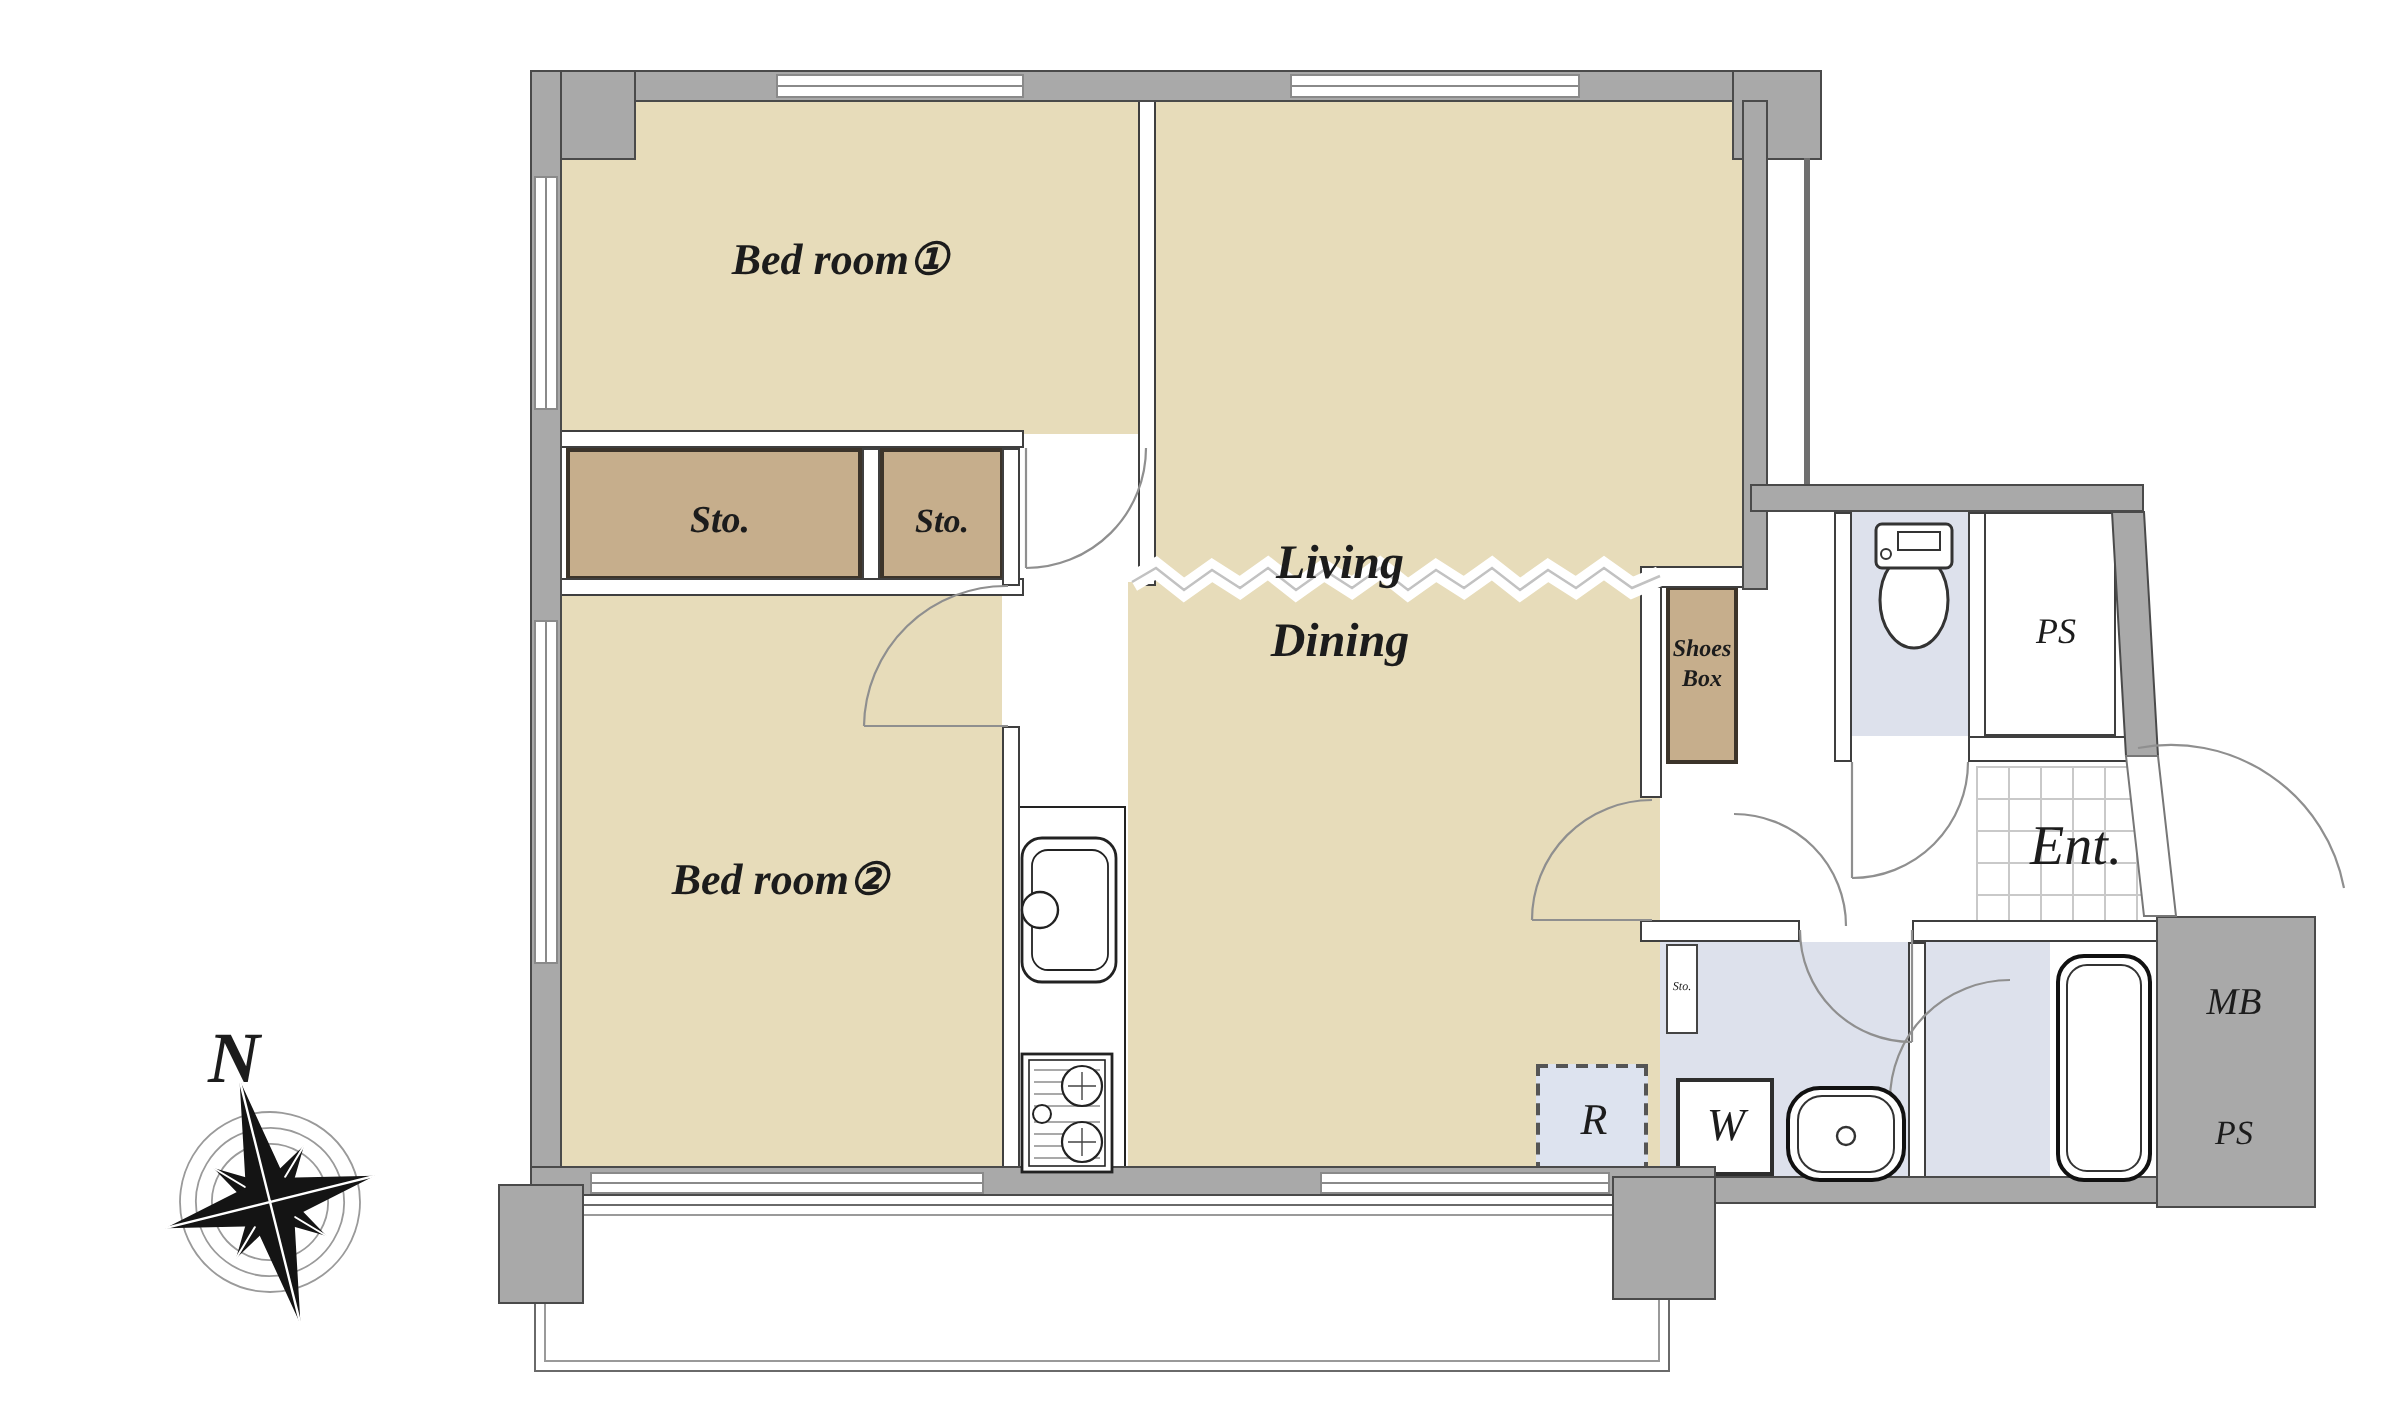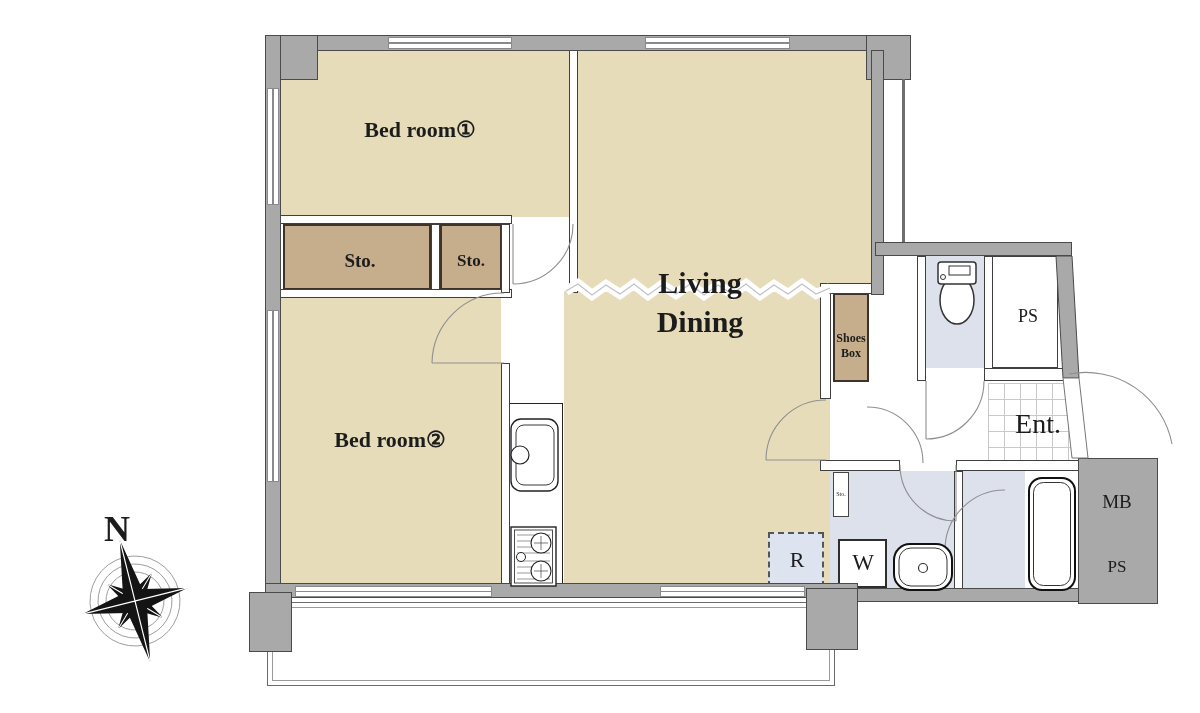--- a/index.html
+++ b/index.html
@@ -11,21 +11,21 @@
   .brown{background:#c6ae8c;border:2px solid #3c342a;}
   .wet{background:#dde1ec;}
   .white-area{background:#ffffff;z-index:5;}
   .wall{background:#a9a9a9;border:1px solid #4a4a4a;z-index:30;}
   .wline{background:#6f6f6f;z-index:30;}
   .twall{background:#ffffff;border:1.3px solid #3f3f3f;z-index:22;}
   .win{background:#ffffff;border:1px solid #8a8a8a;z-index:35;}
   .winH{background-image:linear-gradient(to bottom,transparent 44%,#8a8a8a 44%,#8a8a8a 56%,transparent 56%);}
   .winV{background-image:linear-gradient(to right,transparent 44%,#8a8a8a 44%,#8a8a8a 56%,transparent 56%);}
   .box{background:#ffffff;border:2px solid #2e2e2e;z-index:24;}
-  .label{position:absolute;color:#1c1c1c;transform:translate(-50%,-50%);
+  .label{position:absolute;font-style:italic;color:#1c1c1c;transform:translate(-50%,-50%);
          white-space:nowrap;text-align:center;z-index:60;}
   .balcony{background:#ffffff;border:1.6px solid #6a6a6a;z-index:6;}
   .balcony-inner{position:absolute;left:4px;top:4px;right:4px;bottom:4px;border:1px solid #9a9a9a;}
   .counter{background:#ffffff;border:1.5px solid #222222;z-index:15;}
   .ent-tile{background-color:#ffffff;z-index:12;
     background-image:repeating-linear-gradient(to right,#c9c9c9 0 1px,transparent 1px 16px),
                      repeating-linear-gradient(to bottom,#c9c9c9 0 1px,transparent 1px 16px);
     clip-path:polygon(0 0,76px 0,97px 100%,0 100%);}
   .rbox{background:#dde3ef;border:2px dashed #555555;z-index:24;}
   svg.overlay{position:absolute;left:0;top:0;z-index:50;pointer-events:none;}
@@ -157,27 +157,27 @@
       <circle r="29" fill="none" stroke="#9a9a9a" stroke-width="0.9"></circle>
       <path d="M0,-33 L7,-7 L33,0 L7,7 L0,33 L-7,7 L-33,0 L-7,-7 Z" transform="rotate(45)" fill="#141414"></path>
       <path d="M0,-33 L0,33 M-33,0 L33,0" transform="rotate(45)" stroke="#ffffff" stroke-width="1"></path>
       <path d="M0,-63 L10,-10 L54,0 L10,10 L0,63 L-10,10 L-54,0 L-10,-10 Z" fill="#141414"></path>
       <path d="M0,-63 L0,63 M-54,0 L54,0" stroke="#ffffff" stroke-width="1.2"></path>
     </g>
   </svg>
 
   <div class="label" style="left:420px;top:130px;font-size:22px;font-weight:600">Bed room①</div>
   <div class="label" style="left:390px;top:440px;font-size:22px;font-weight:600">Bed room②</div>
-  <div class="label" style="left:700px;top:302px;font-size:30px;font-weight:600;line-height:39px">
+  <div class="label" style="left:670px;top:302px;font-size:24px;font-weight:600;line-height:39px">
     <div>Living</div>
     <div>Dining</div>
   </div>
   <div class="label" style="left:360px;top:261px;font-size:19px;font-weight:600">Sto.</div>
   <div class="label" style="left:471px;top:261px;font-size:17px;font-weight:600">Sto.</div>
-  <div class="label" style="left:851px;top:346px;font-size:12px;font-weight:600;line-height:15px">
+  <div class="label" style="left:851px;top:332px;font-size:12px;font-weight:600;line-height:15px">
     <div>Shoes</div>
     <div>Box</div>
   </div>
   <div class="label" style="left:1028px;top:316px;font-size:18px">PS</div>
   <div class="label" style="left:1038px;top:424px;font-size:28px">Ent.</div>
   <div class="label" style="left:1117px;top:502px;font-size:19px">MB</div>
   <div class="label" style="left:1117px;top:567px;font-size:17px">PS</div>
   <div class="label" style="left:797px;top:560px;font-size:22px">R</div>
   <div class="label" style="left:863px;top:563px;font-size:23px">W</div>
   <div class="label" style="left:841px;top:494px;font-size:6px">Sto.</div>

